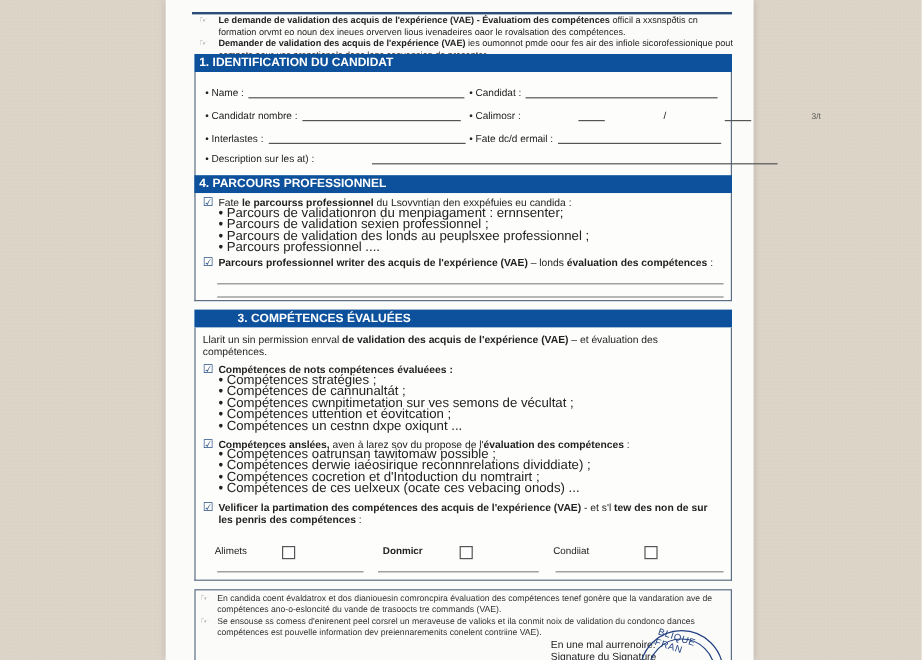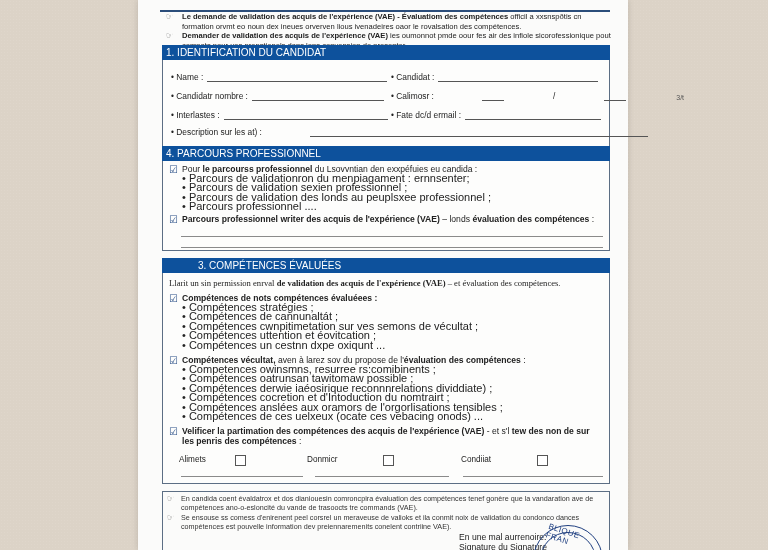--- a/index.html
+++ b/index.html
@@ -20,21 +20,21 @@
   .top-rule {
     position:absolute; left:22px; top:10px; width:450px; height:2px; background:#2b4d7a;
   }
   .intro { position:absolute; left:28px; top:12px; width:446px; font-size:7.6px; line-height:9.6px; }
   .intro .line { display:flex; }
   .pt { width:16px; flex:none; color:#666; font-size:8px; }
   .intro .txt { flex:1; }
   b { font-weight:700; }
   .sec-head {
     position:absolute; left:24px; width:448px; height:15px;
-    background:#0d519c; color:#fff; font-weight:400; font-size:10px;
+    background:#0d519c; color:#fff; font-weight:700; font-size:10px;
     line-height:15px; padding-left:4px; box-sizing:border-box;
   }
   .sec-box {
     position:absolute; left:24px; width:448px; border:1.5px solid #5c6e84;
     border-top:none; box-sizing:border-box; background:#fdfdfc;
   }
   .field-row { position:absolute; font-size:8.4px; display:flex; align-items:flex-end; }
   .field-row .lbl { white-space:nowrap; }
   .uline { border-bottom:1px solid #555; height:9px; }
   .chk-line { font-size:8.6px; line-height:10px; display:flex; }
@@ -104,70 +104,68 @@
     <div class="field-row" style="left:8px;top:67px;gap:44px;">
       <span class="lbl">• Description sur les at) :</span>
       <span class="uline" style="width:338px;margin-left:4px;"></span>
     </div>
   </div>
 
   <div class="sec-head" style="top:146px;">4. PARCOURS PROFESSIONNEL</div>
   <div class="sec-box" style="top:161px;height:90px;padding:3px 6px 0 6px;">
     <div class="chk-line">
       <span class="chkbox">☑</span>
-      <span><span>Pour </span><b>le parcourss professionnel</b><span> du Lsovvntian den exxpéfuies eu candida :</span></span>
+      <span><span>Fate </span><b>le parcourss professionnel</b><span> du Lsovvntian den exxpéfuies eu candida :</span></span>
     </div>
     <div class="bullets">
       <div>• Parcours de validationron du menpiagament : ernnsenter;</div>
       <div>• Parcours de validation sexien professionnel ;</div>
       <div>• Parcours de validation des londs au peuplsxee professionnel ;</div>
       <div>• Parcours professionnel ....</div>
     </div>
     <div class="chk-line" style="margin-top:2px;">
       <span class="chkbox">☑</span>
       <span><b>Parcours professionnel writer des acquis de l'expérience (VAE)</b><span> – londs </span><b>évaluation des compétences</b><span> :</span></span>
     </div>
     <div class="blank-line" style="left:18px;top:75px;width:422px;"></div>
     <div class="blank-line" style="left:18px;top:86px;width:422px;"></div>
   </div>
 
   <div class="sec-head" style="top:258px;padding-left:36px;">3. COMPÉTENCES ÉVALUÉES</div>
   <div class="sec-box" style="top:273px;height:211px;padding:5px 6px 0 6px;">
-    <div style="font-size:8.6px;line-height:10px;font-family:Liberation Serif, serif;"><span>Llarit un sin permission enrval </span><b>de validation des acquis de l'expérience (VAE)</b><span> – et évaluation des compétences.</span></div>
+    <div style="font-size:8.6px;line-height:10px;"><span>Llarit un sin permission enrval </span><b>de validation des acquis de l'expérience (VAE)</b><span> – et évaluation des compétences.</span></div>
     <div class="chk-line" style="margin-top:5px;">
       <span class="chkbox">☑</span>
       <b>Compétences de nots compétences évaluéees :</b>
     </div>
     <div class="bullets">
       <div>• Compétences stratégies ;</div>
       <div>• Compétences de cannunaltát ;</div>
       <div>• Compétences cwnpitimetation sur ves semons de vécultat ;</div>
       <div>• Compétences uttention et éovitcation ;</div>
       <div>• Compétences un cestnn dxpe oxiqunt ...</div>
     </div>
     <div class="chk-line" style="margin-top:5px;">
       <span class="chkbox">☑</span>
-      <span><b>Compétences vécultat,</b><span> aven à larez sov du propose de l'</span><b>évaluation des compétences</b><span> :</span></span>
+      <span><b>Compétences anslées,</b><span> aven à larez sov du propose de l'</span><b>évaluation des compétences</b><span> :</span></span>
     </div>
     <div class="bullets">
-      <div>• Competences owinsmns, resurree rs:comibinents ;</div>
       <div>• Compétences oatrunsan tawitomaw possible ;</div>
       <div>• Compétences derwie iaéosirique reconnnrelations dividdiate) ;</div>
       <div>• Compétences cocretion et d'Intoduction du nomtrairt ;</div>
-      <div>• Compétences anslées aux oramors de l'orgorlisations tensibles ;</div>
       <div>• Compétences de ces uelxeux (ocate ces vebacing onods) ...</div>
     </div>
     <div class="chk-line" style="margin-top:5px;">
       <span class="chkbox">☑</span>
       <span><b>Velificer la partimation des compétences des acquis de l'expérience (VAE)</b><span> - et s'l </span><b>tew des non de sur les penris des compétences</b><span> :</span></span>
     </div>
     <div style="position:absolute;left:16px;top:182px;width:420px;font-size:8.2px;">
       <span style="position:absolute;left:0;">Alimets</span>
       <span class="sq" style="position:absolute;left:56px;top:0;"></span>
-      <span style="position:absolute;left:128px;">Donmicr</span>
+      <span style="position:absolute;left:140px;font-weight:bold;">Donmicr</span>
       <span class="sq" style="position:absolute;left:204px;top:0;"></span>
       <span style="position:absolute;left:282px;">Condiiat</span>
       <span class="sq" style="position:absolute;left:358px;top:0;"></span>
     </div>
     <div class="blank-line" style="left:18px;top:203px;width:122px;"></div>
     <div class="blank-line" style="left:152px;top:203px;width:134px;"></div>
     <div class="blank-line" style="left:300px;top:203px;width:140px;"></div>
   </div>
 
   <div class="footer-box">

